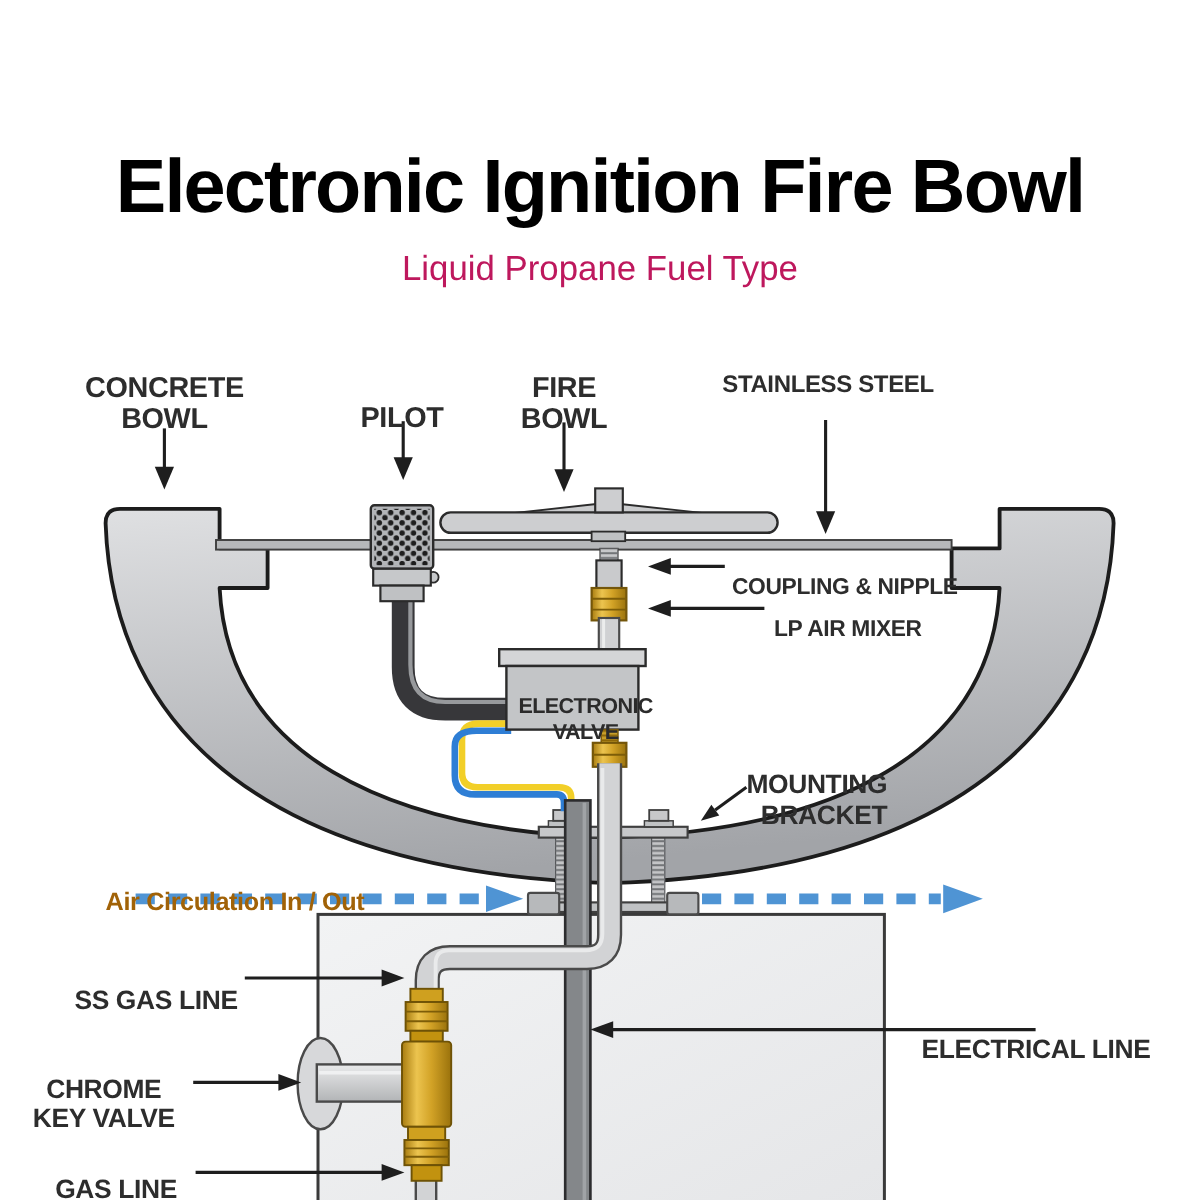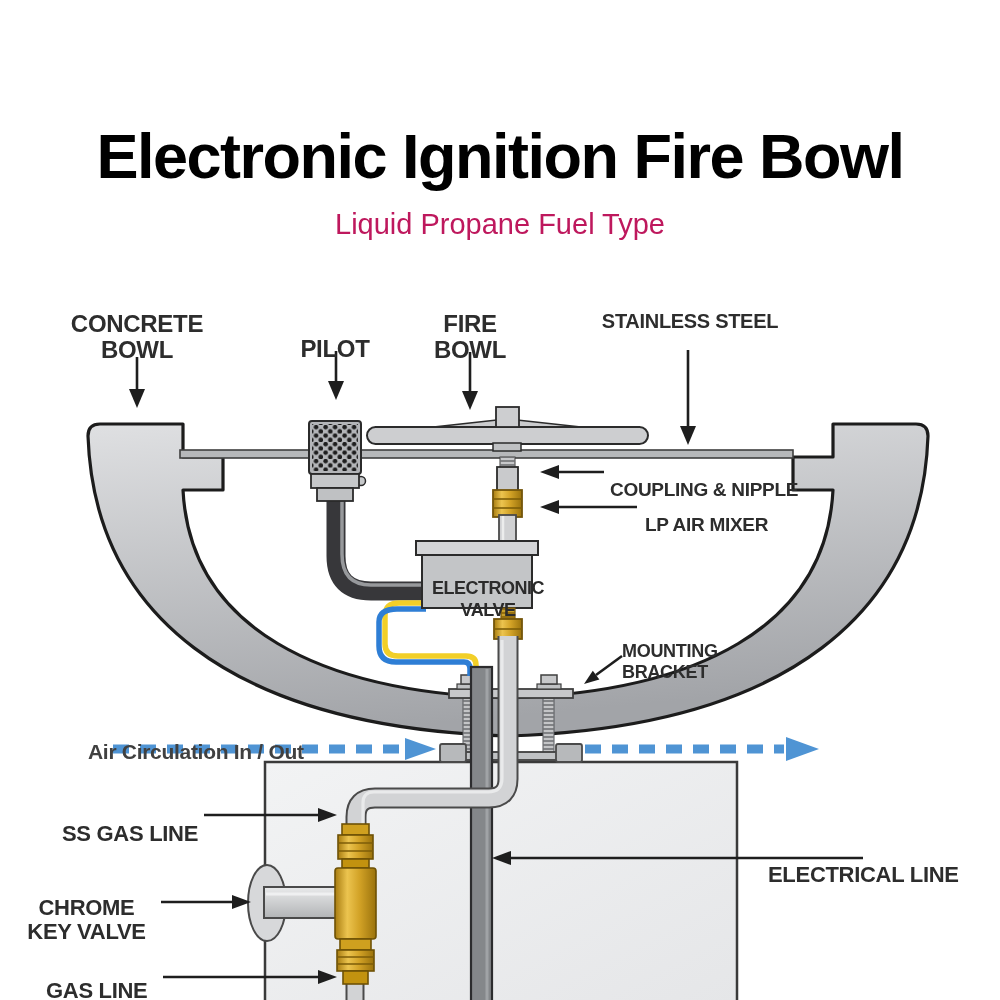--- a/index.html
+++ b/index.html
@@ -12,22 +12,22 @@
   .right{text-align:center;}
   .nowrap{white-space:nowrap;}
   #title{left:0;right:0;top:106px;text-align:center;font-size:63px;color:#000;letter-spacing:-1.5px;line-height:1;}
   #subtitle{left:0;right:0;top:190px;text-align:center;font-size:29px;font-weight:normal;color:#be185d;letter-spacing:0;}
   #lbl-concrete{left:57px;top:292px;width:160px;font-size:24px;}
   #lbl-pilot{left:260px;top:317px;width:150px;font-size:24px;}
   #lbl-firering{left:395px;top:292px;width:150px;font-size:24px;}
   #lbl-flatpan{left:570px;top:292px;width:240px;font-size:20px;}
   #lbl-coupling{left:610px;top:461px;font-size:19px;}
   #lbl-mixer{left:645px;top:496px;font-size:19px;}
-  #lbl-mounting{left:622px;top:622px;font-size:18px;line-height:1.18;}
-  #lbl-air{left:88px;top:722px;font-size:21px;color:#404040;}
+  #lbl-mounting{left:622px;top:622px;font-size:22px;line-height:1.18;text-align:right;}
+  #lbl-air{left:88px;top:722px;font-size:21px;color:#a16207;}
   #lbl-ssgas{left:62px;top:803px;font-size:22px;text-align:center;}
   #lbl-chrome{left:20px;top:877px;width:133px;font-size:22px;line-height:1.1;}
   #lbl-gasline{left:46px;top:960px;font-size:22px;}
   #lbl-electrical{left:768px;top:844px;font-size:22px;}
   #lbl-valve{left:422px;top:559px;width:132px;font-size:18px;line-height:1.2;color:#2b2b2b;letter-spacing:-0.5px;}
 </style>
 </head>
 <body>
 
 <div id="stage">

